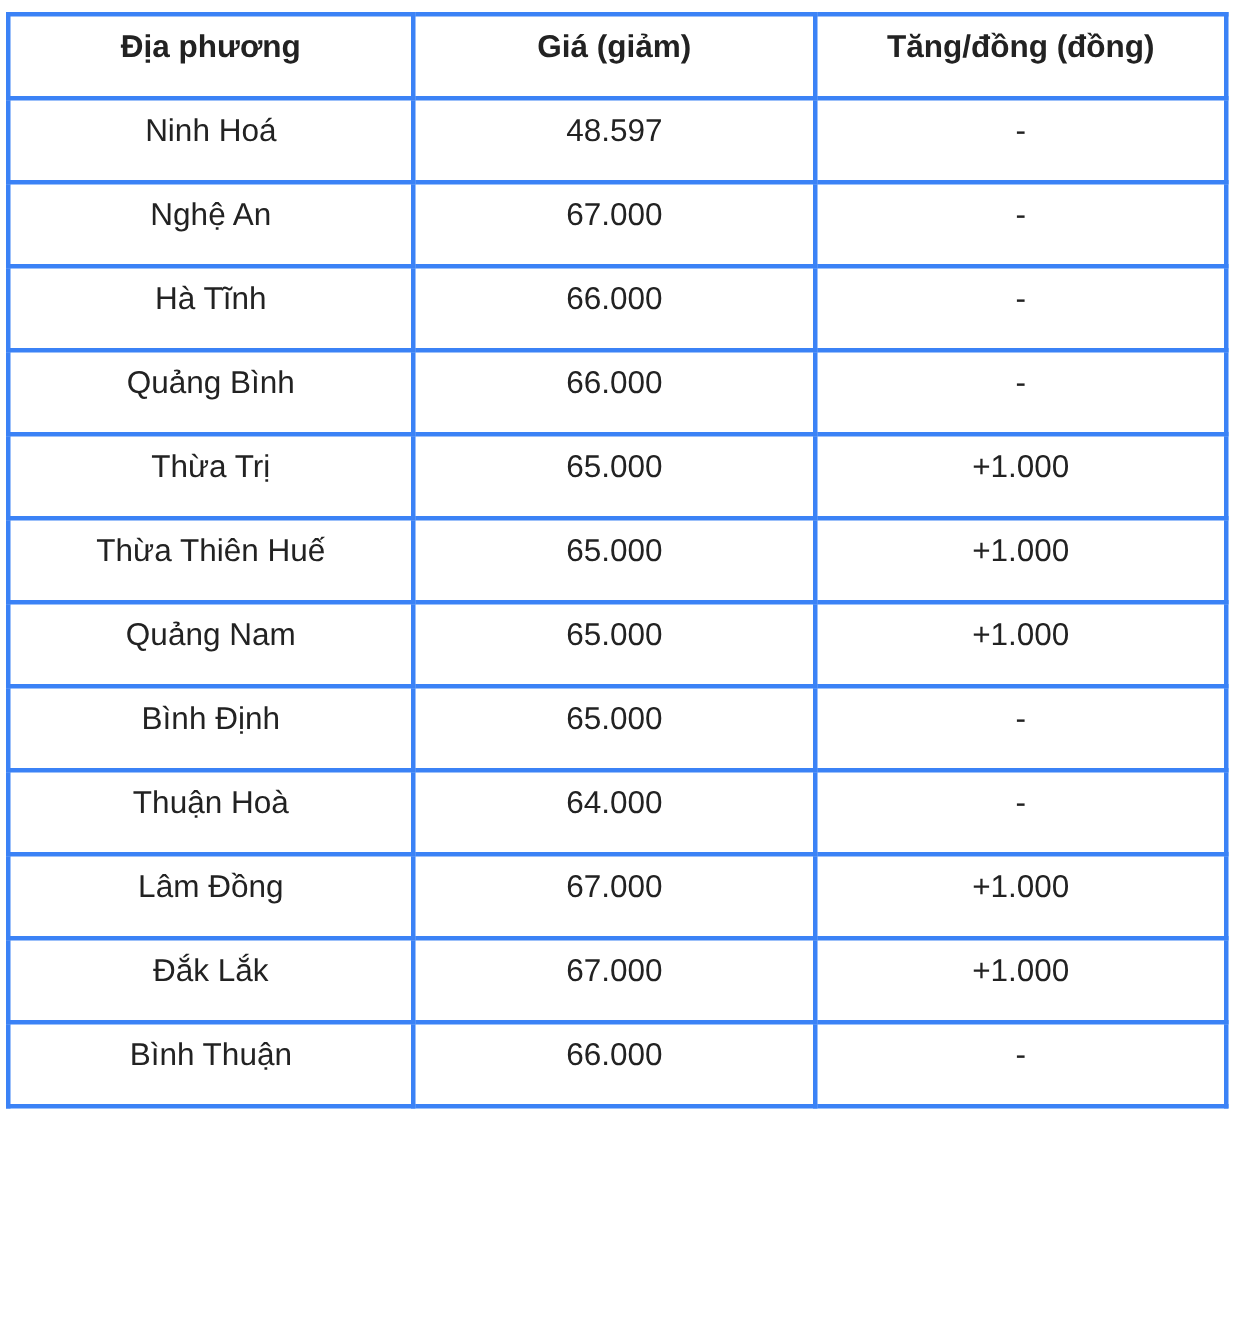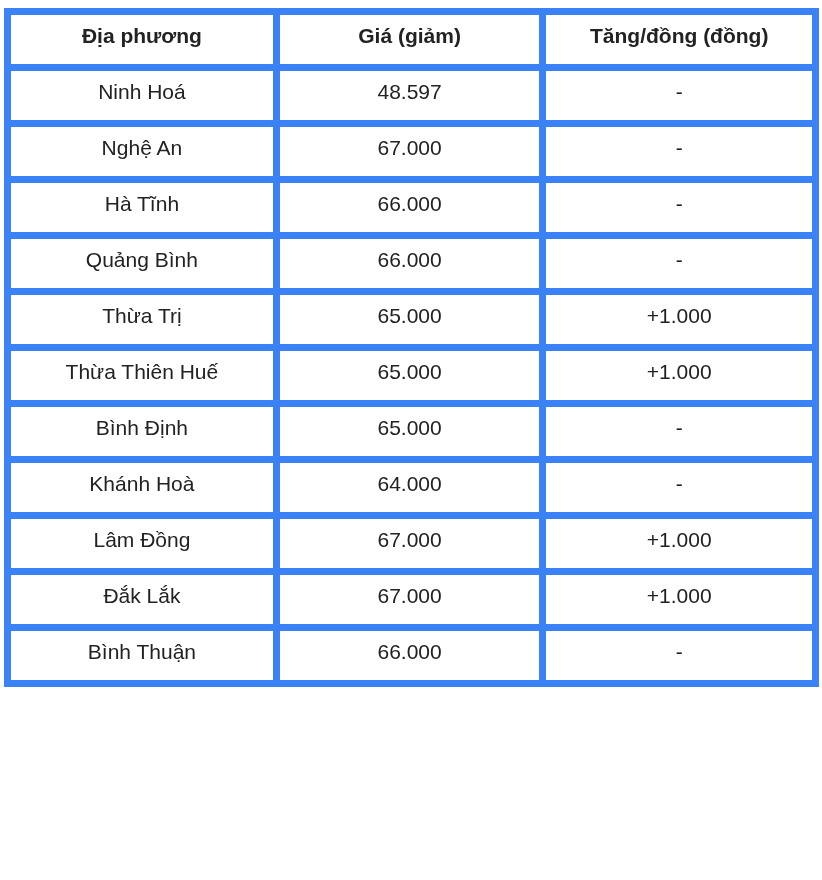--- a/index.html
+++ b/index.html
@@ -6,21 +6,21 @@
   body { width:822px; height:880px; position:relative; overflow:hidden; }
   table.price-table {
     position:absolute; left:4px; top:8px;
     width:815px;
     border-collapse:collapse;
     font-family:"Liberation Sans", "DejaVu Sans", sans-serif;
     color:#222222;
     font-size:21px;
   }
   table.price-table th, table.price-table td {
-    border:7px solid #3b82f6;
+    border:3px solid #3b82f6;
     height:56px;
     box-sizing:border-box;
     text-align:center;
     vertical-align:top;
     padding:8px 6px 0 6px;
     line-height:26px;
   }
   table.price-table th { font-weight:bold; }
   col.c1 { width:271px; }
   col.c2 { width:269px; }
@@ -67,26 +67,31 @@
       <td>Thừa Trị</td>
       <td>65.000</td>
       <td>+1.000</td>
     </tr>
     <tr>
       <td>Thừa Thiên Huế</td>
       <td>65.000</td>
       <td>+1.000</td>
     </tr>
     <tr>
+      <td>Quảng Nam</td>
+      <td>65.000</td>
+      <td>+1.000</td>
+    </tr>
+    <tr>
       <td>Bình Định</td>
       <td>65.000</td>
       <td>-</td>
     </tr>
     <tr>
-      <td>Khánh Hoà</td>
+      <td>Thuận Hoà</td>
       <td>64.000</td>
       <td>-</td>
     </tr>
     <tr>
       <td>Lâm Đồng</td>
       <td>67.000</td>
       <td>+1.000</td>
     </tr>
     <tr>
       <td>Đắk Lắk</td>

